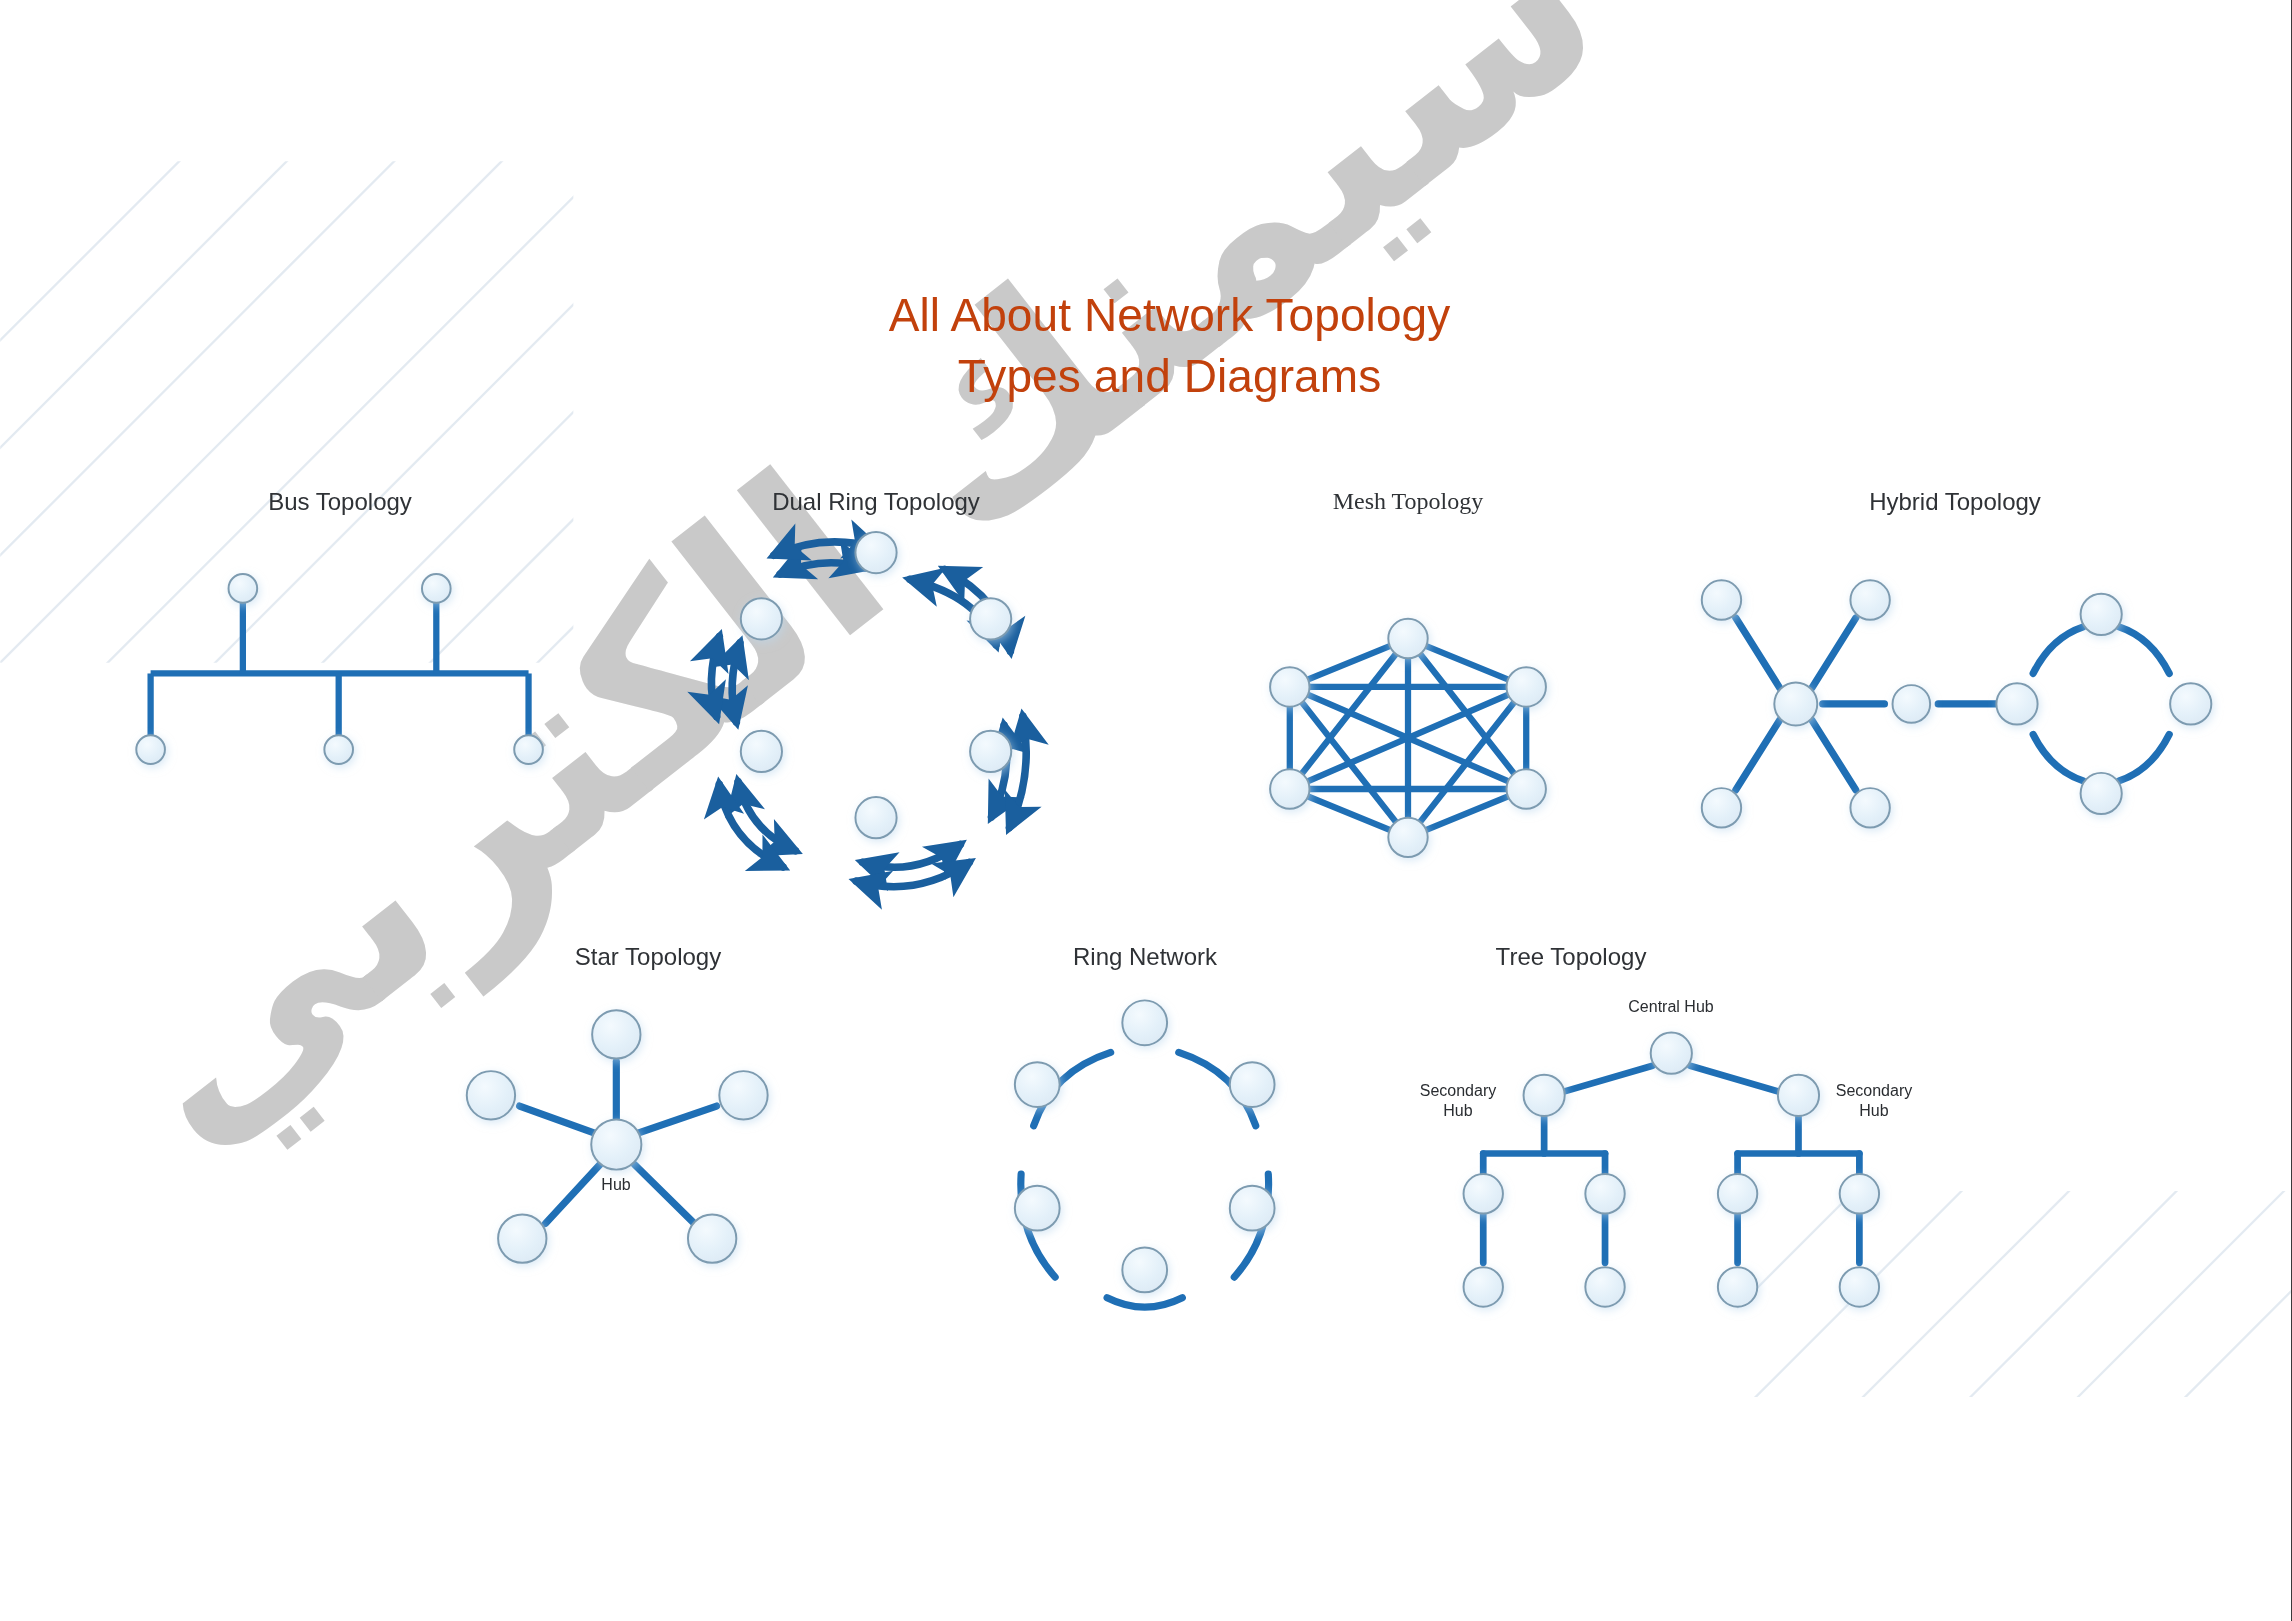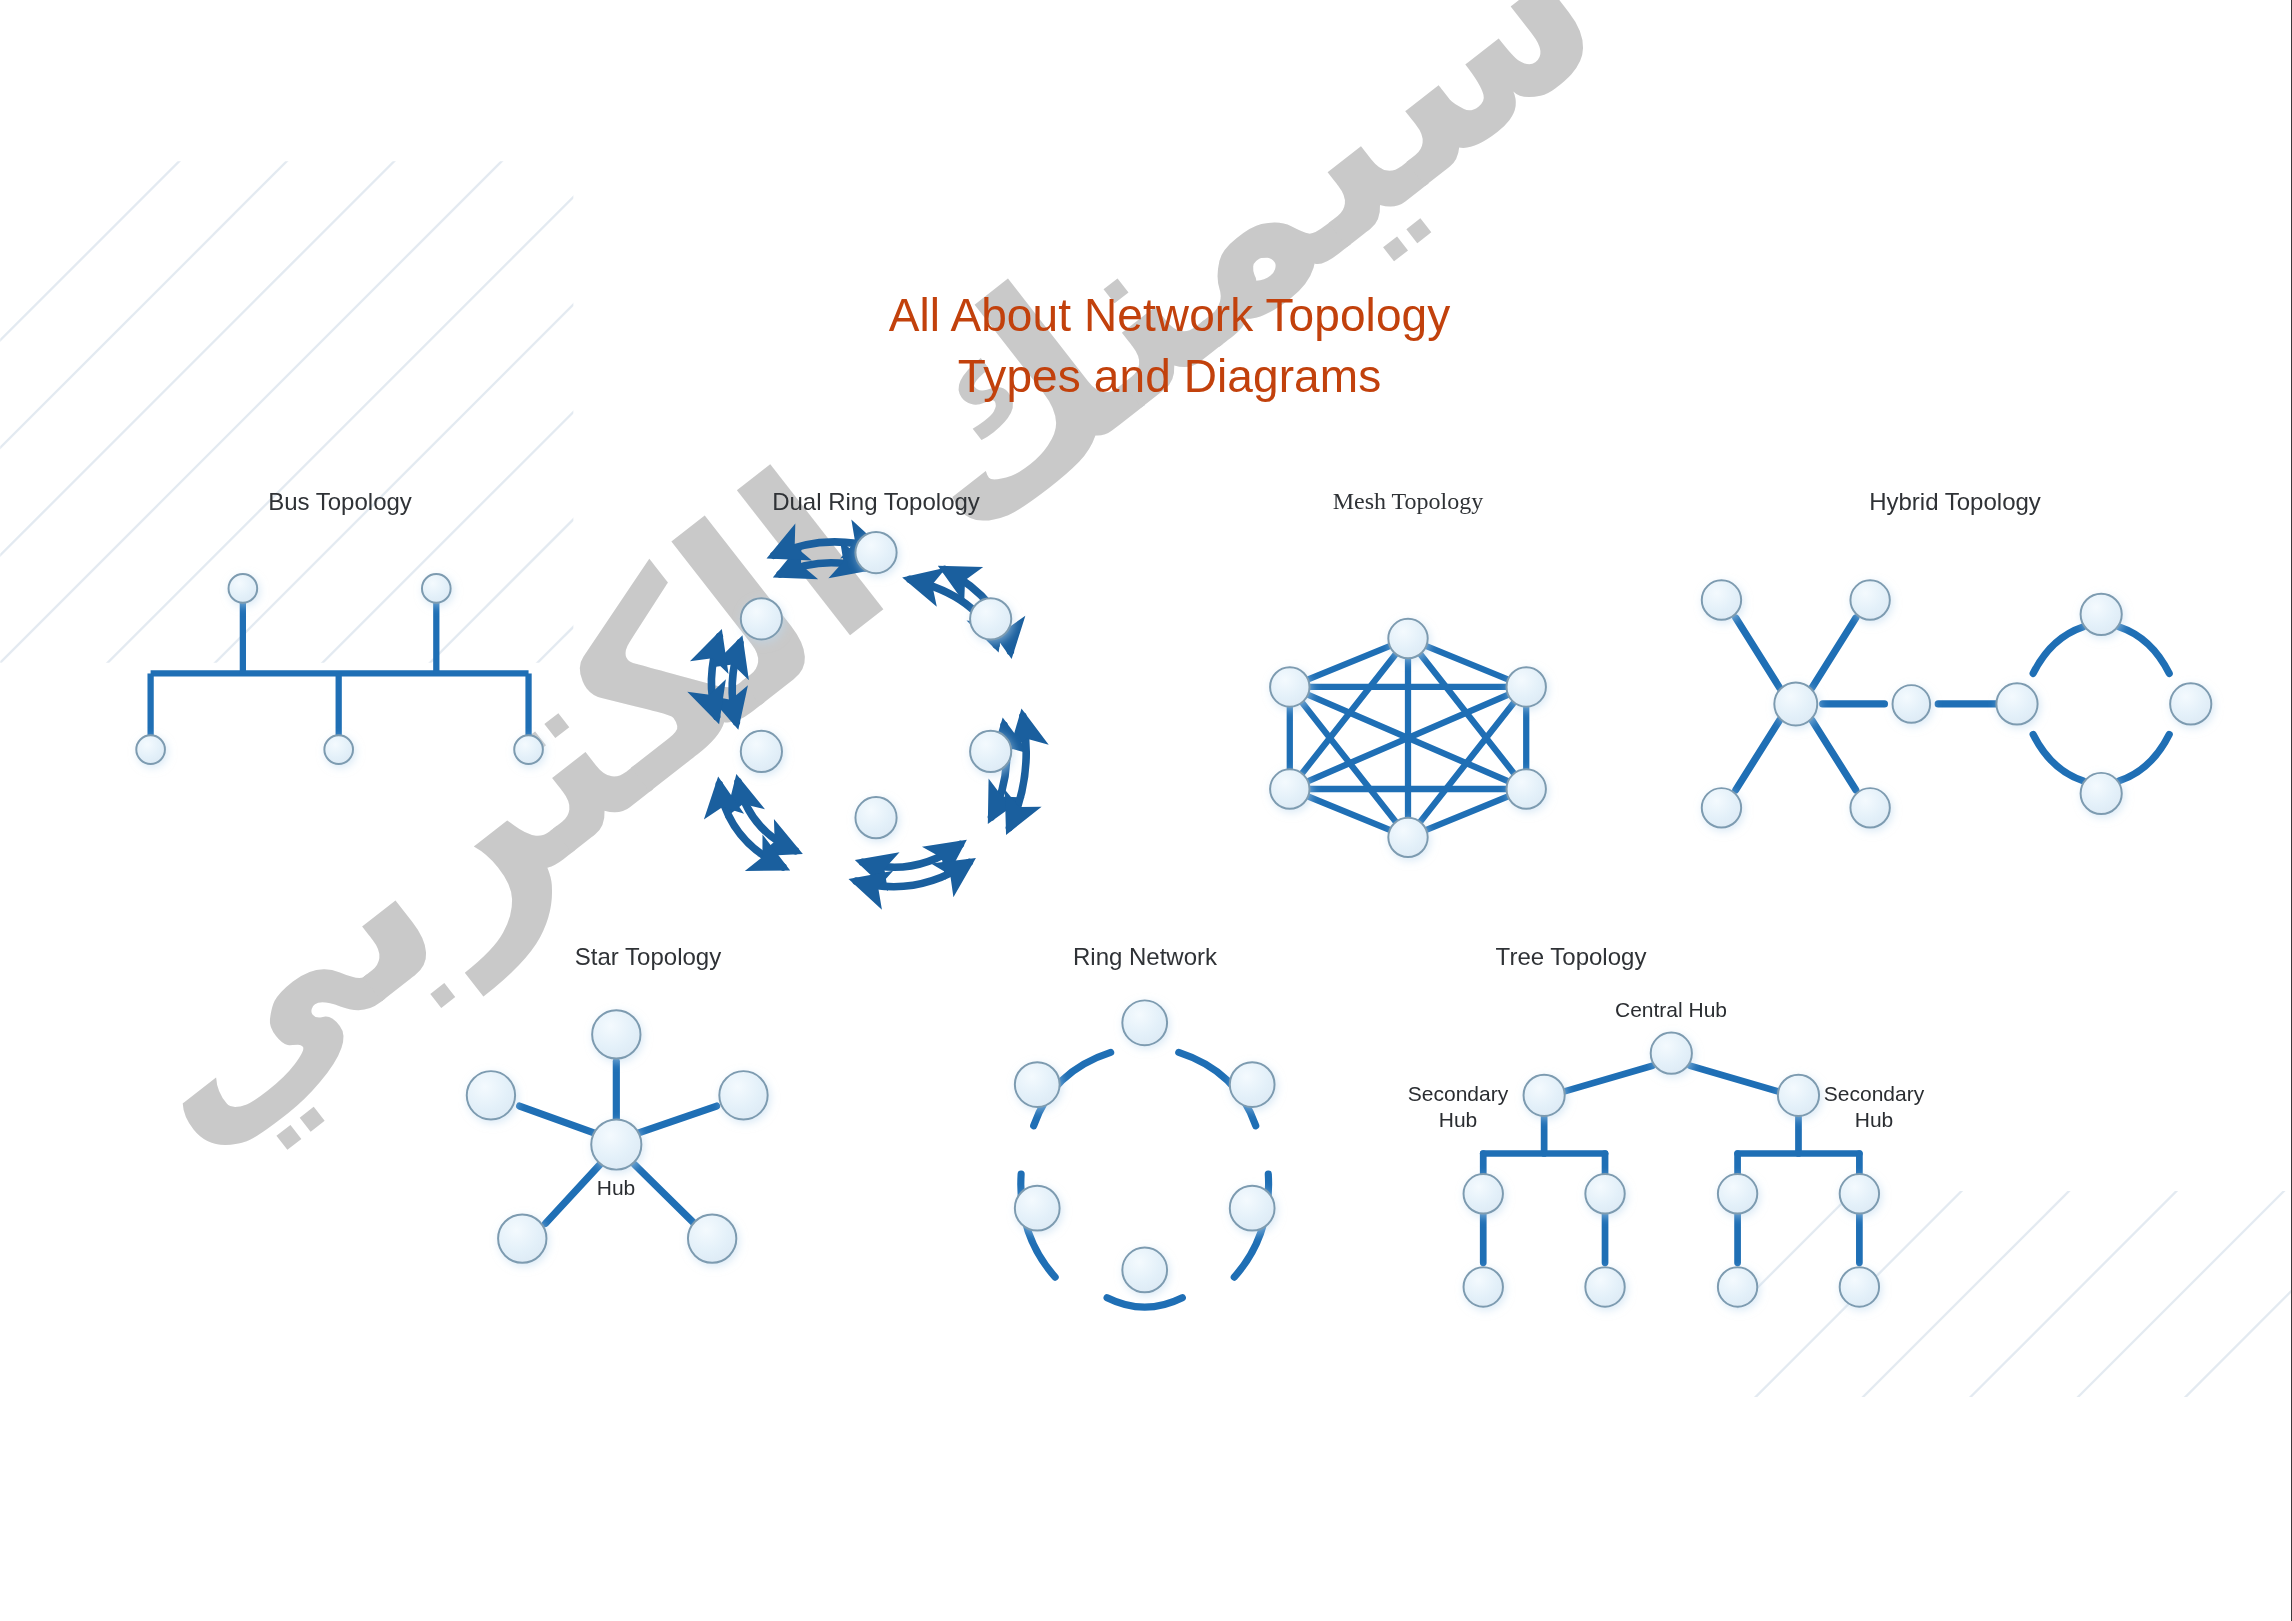--- a/index.html
+++ b/index.html
@@ -50,21 +50,21 @@
     position:absolute;
     color:#2f3236;
     font-size:24px;
     text-align:center;
     white-space:nowrap;
     transform:translateX(-50%);
   }
   .node-lbl{
     position:absolute;
     color:#2a2d31;
-    font-size:21px;
+    font-size:16px;
     text-align:center;
     line-height:1.22;
     white-space:pre-line;
     transform:translate(-50%,0);
   }
 </style>
 </head>
 <body>
 
 <div id="page">

